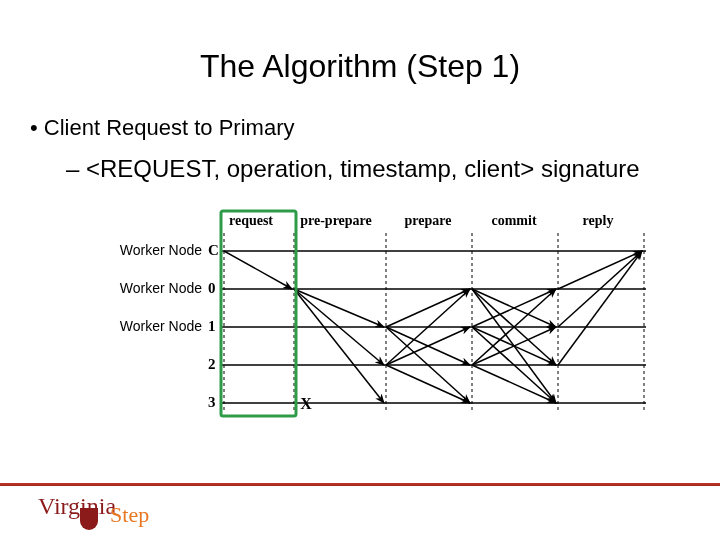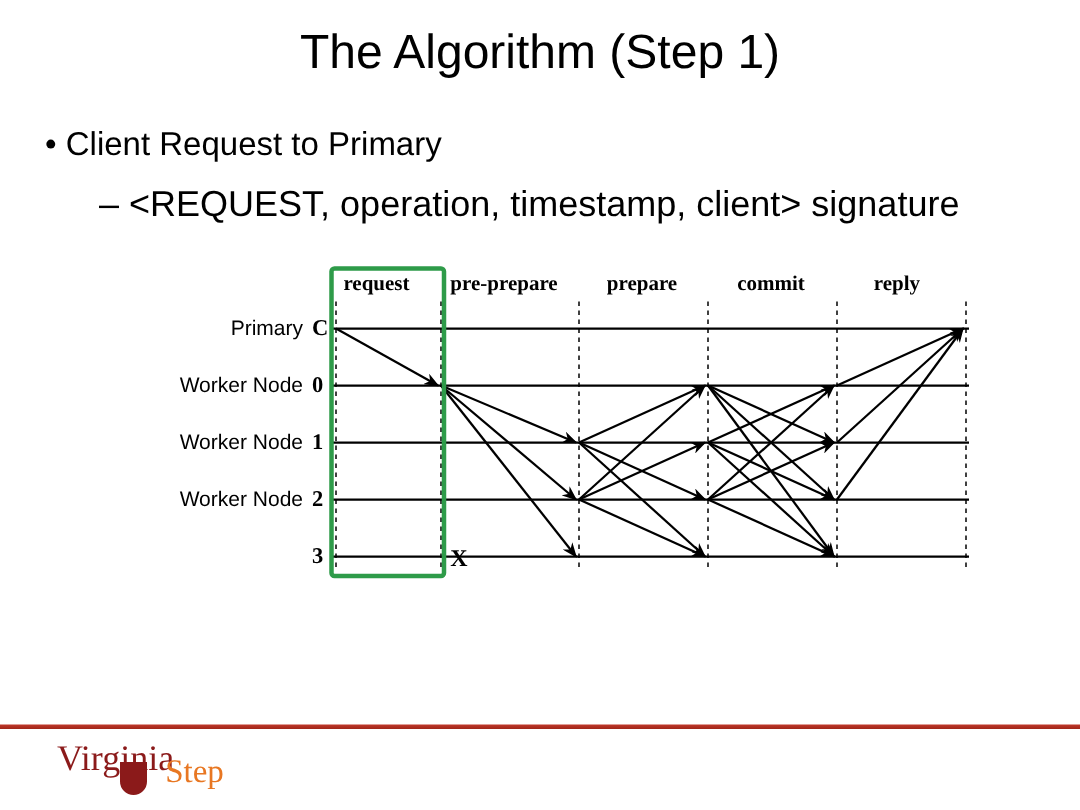--- a/index.html
+++ b/index.html
@@ -8,21 +8,21 @@
     height: 540px;
     background: #fff;
     font-family: Arial, Helvetica, sans-serif;
     position: relative;
     overflow: hidden;
   }
   .title {
     text-align: center;
     font-size: 32px;
     font-weight: normal;
-    padding-top: 16px;
+    padding-top: 48px;
     color: #000;
   }
   .content {
     padding: 30px 44px 0 30px;
   }
   .bullet1 {
     font-size: 22px;
     margin-bottom: 14px;
   }
   .bullet1::before {
@@ -127,21 +127,20 @@
 <body>
 
 <div class="title">The Algorithm (Step 1)</div>
 
 <div class="content">
   <div class="bullet1">Client Request to Primary</div>
   <div class="bullet2">&lt;REQUEST, operation, timestamp, client&gt; signature</div>
 
   <div class="diagram-wrap">
     <div class="row-labels">
-      <div class="row-label">Primary</div>
       <div class="row-label">Worker Node</div>
       <div class="row-label">Worker Node</div>
       <div class="row-label">Worker Node</div>
     </div>
 
     <svg class="diagram-svg" viewBox="0 0 460 230">
       <defs>
         <marker id="arrow" markerWidth="10" markerHeight="8" refX="9" refY="4" orient="auto" markerUnits="userSpaceOnUse">
           <path d="M0,0 L10,4 L0,8 L3,4 Z" fill="#000"></path>
         </marker>

